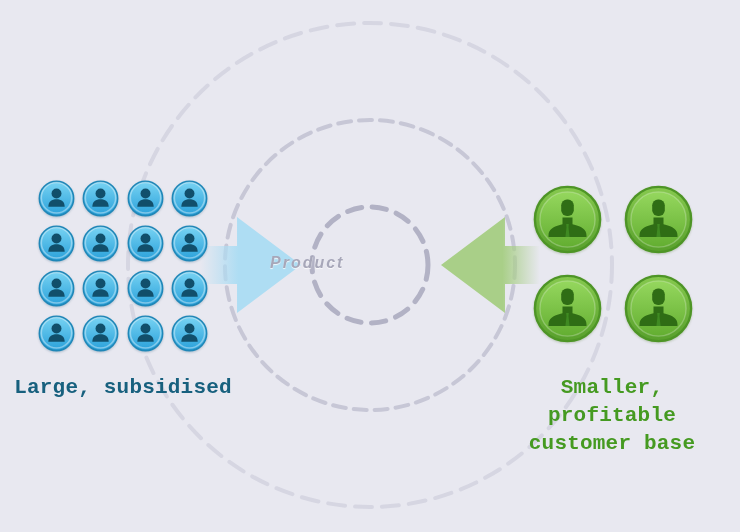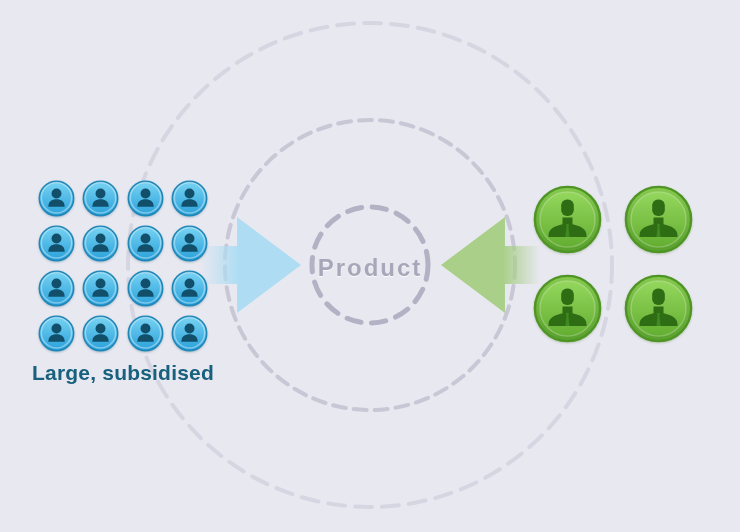--- a/index.html
+++ b/index.html
@@ -6,46 +6,47 @@
   .stage{
     position:relative;
     width:740px;height:532px;
     overflow:hidden;
     background:var(--background,#e8e8f0);
     font-family:"Liberation Sans",sans-serif;
   }
   .bg-svg{position:absolute;left:0;top:0;}
   .product-label{
     position:absolute;left:270px;top:254px;width:200px;
-    text-align:center;
-    font-size:24px;font-weight:bold;letter-spacing:2px;
+    font-size:16px;font-weight:bold;letter-spacing:2px;
     color:var(--product-text,#a7a7b9);
     text-shadow:0 1px 1px rgba(255,255,255,0.85);
+    font-style:italic;
   }
   .icon-grid{position:absolute;display:grid;}
   .blue-grid{
     left:38px;top:180px;
     grid-template-columns:repeat(4,37px);
     grid-auto-rows:37px;
     column-gap:7.4px;row-gap:8px;
   }
   .green-grid{
     left:533px;top:185px;
     grid-template-columns:repeat(2,69px);
     grid-auto-rows:69px;
     column-gap:22px;row-gap:20px;
   }
   .icon-grid svg{display:block;}
   .blue-grid svg{filter:drop-shadow(0 1px 1px rgba(50,95,125,0.30));}
   .green-grid svg{filter:drop-shadow(0 1px 1px rgba(80,120,50,0.30));}
   .group-label{
-    position:absolute;top:359px;
+    position:absolute;top:374px;
     text-align:center;
     font-size:21px;font-weight:bold;line-height:1.34;
     letter-spacing:0.2px;
+    font-family:Liberation Mono, monospace;
   }
   .label-left{left:3px;width:240px;color:var(--blue-label,#17607e);}
   .label-right{left:497px;width:230px;color:var(--green-label,#459a21);}
   .group-label span{display:block;}
 </style>
 </head>
 <body>
 
 <div class="stage">
 
@@ -233,14 +234,18 @@
     <rect x="28.2" y="14.5" width="12.6" height="16.5" rx="5.8" fill="#2f6d15"></rect>
     <path d="M15.5,52 L15.5,50.5 C15.5,44.3 20.2,41.9 26.8,40 L29.5,39.2 L29.5,32.5 L39.5,32.5 L39.5,39.2 L42.2,40 C48.8,41.9 53.5,44.3 53.5,50.5 L53.5,52 Z" fill="#2f6d15"></path>
     <path d="M33.2,39 L35.8,39 L35.5,42.5 L36.6,52 L32.4,52 L33.5,42.5 Z" fill="#3f8a22"></path>
   </svg>
 </div>
 
   <div class="group-label label-left">
     <span>Large, subsidised</span>
   </div>
 
+  <div class="group-label label-right">
+    <span>Smaller, profitable</span>
+    <span>customer base</span>
+  </div>
 
 </div>
 
 </body></html>

